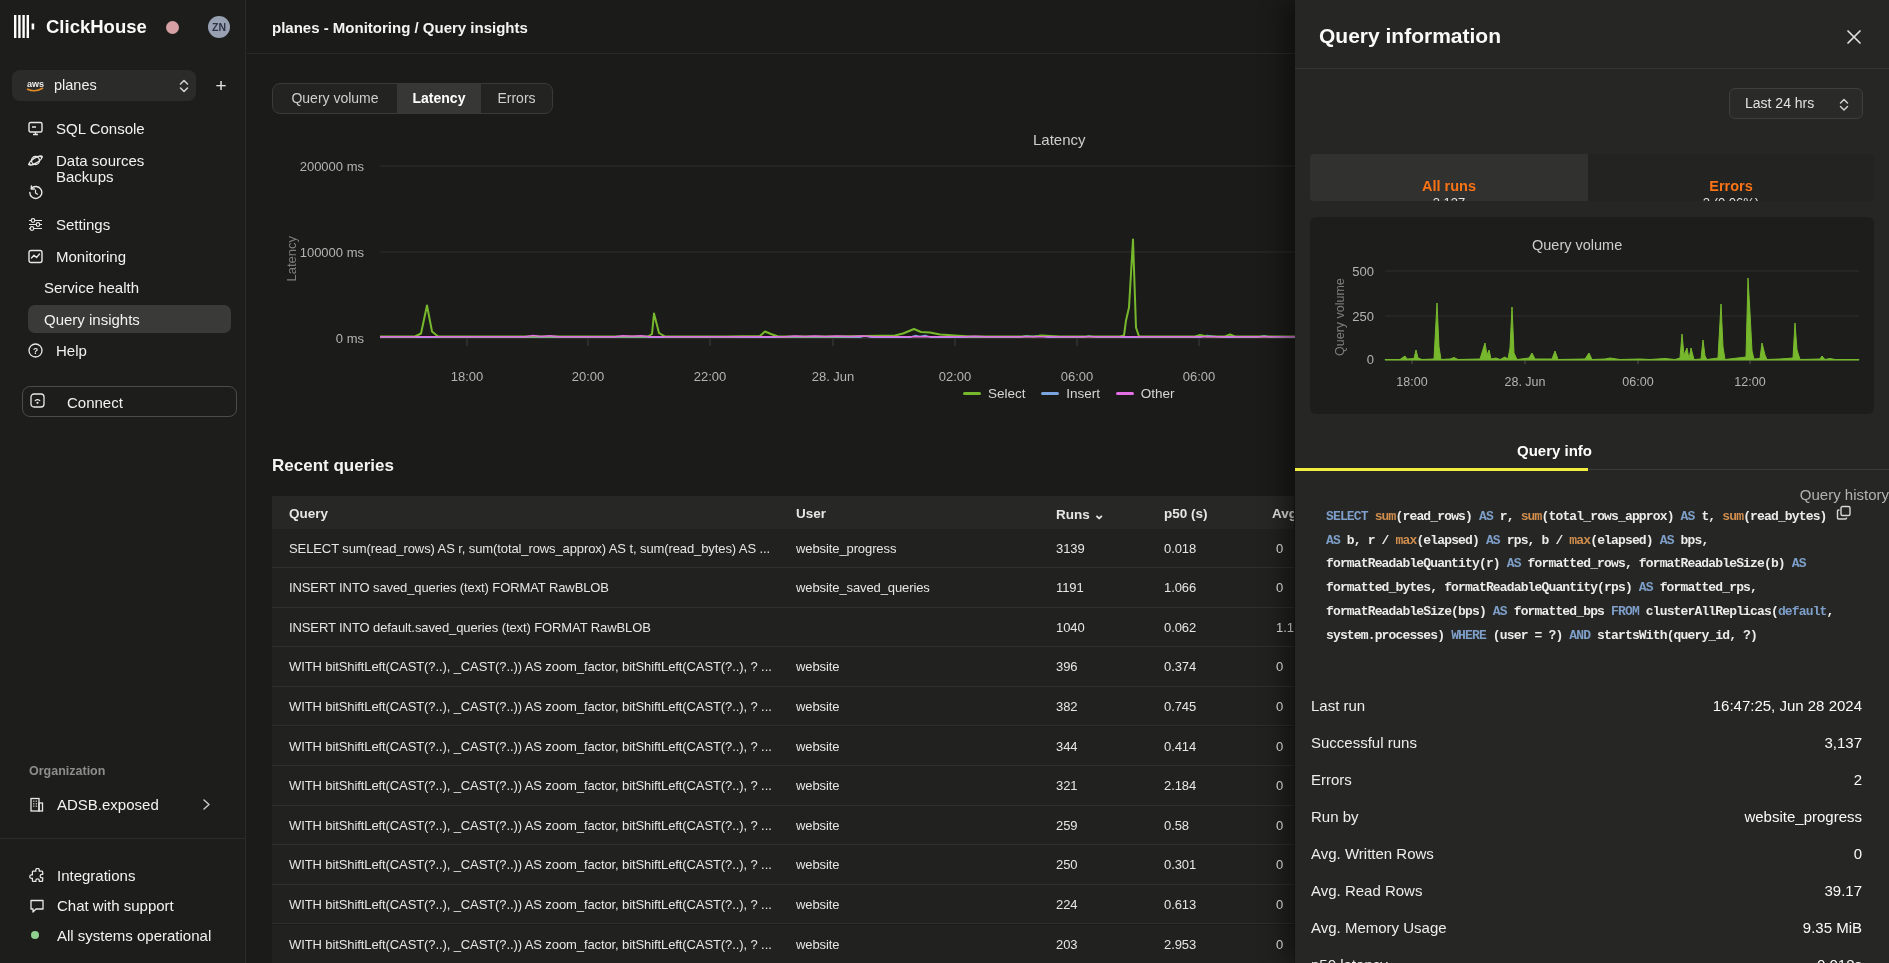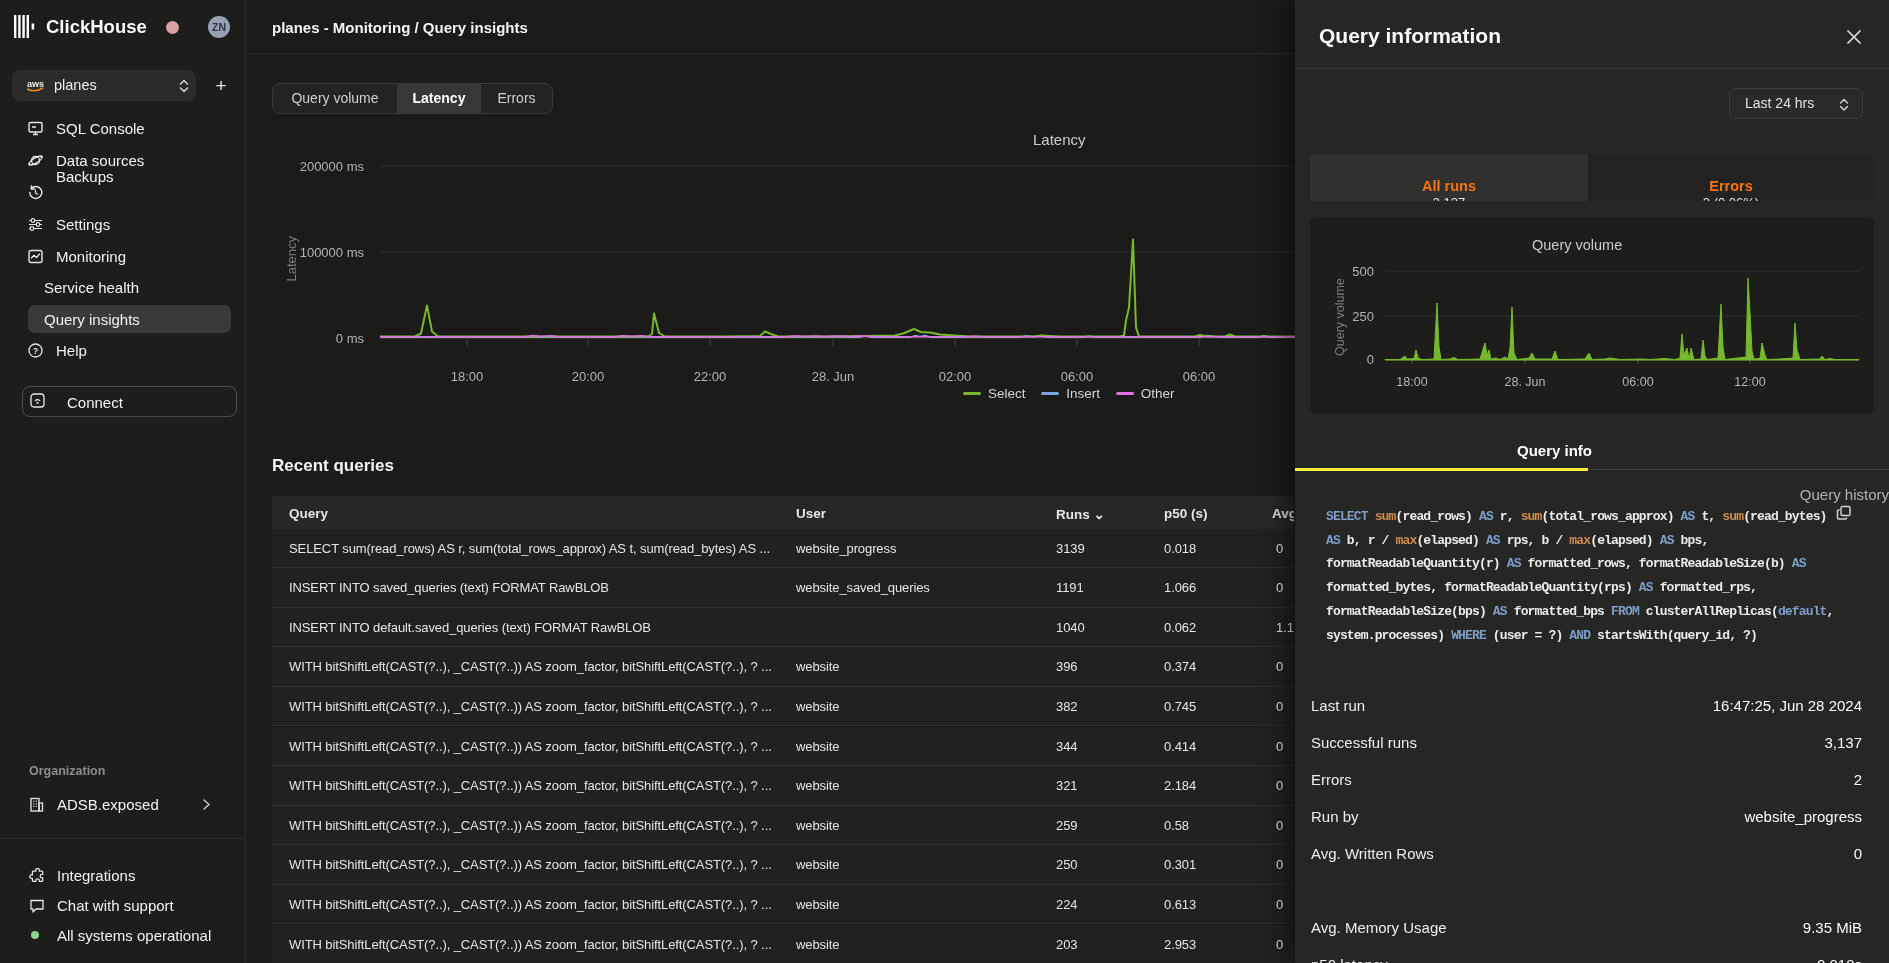--- a/index.html
+++ b/index.html
@@ -432,20 +432,24 @@
       <span class="v">2</span>
     </div>
   <div class="kv" style="top:798.15px;">
       <span class="k">Run by</span>
       <span class="v">website_progress</span>
     </div>
   <div class="kv" style="top:835.20px;">
       <span class="k">Avg. Written Rows</span>
       <span class="v">0</span>
     </div>
+  <div class="kv" style="top:872.25px;">
+      <span class="k">Avg. Read Rows</span>
+      <span class="v">39.17</span>
+    </div>
   <div class="kv" style="top:909.30px;">
       <span class="k">Avg. Memory Usage</span>
       <span class="v">9.35 MiB</span>
     </div>
   <div class="kv" style="top:946.35px;">
       <span class="k">p50 latency</span>
       <span class="v">0.018s</span>
     </div>
 </div>
 

